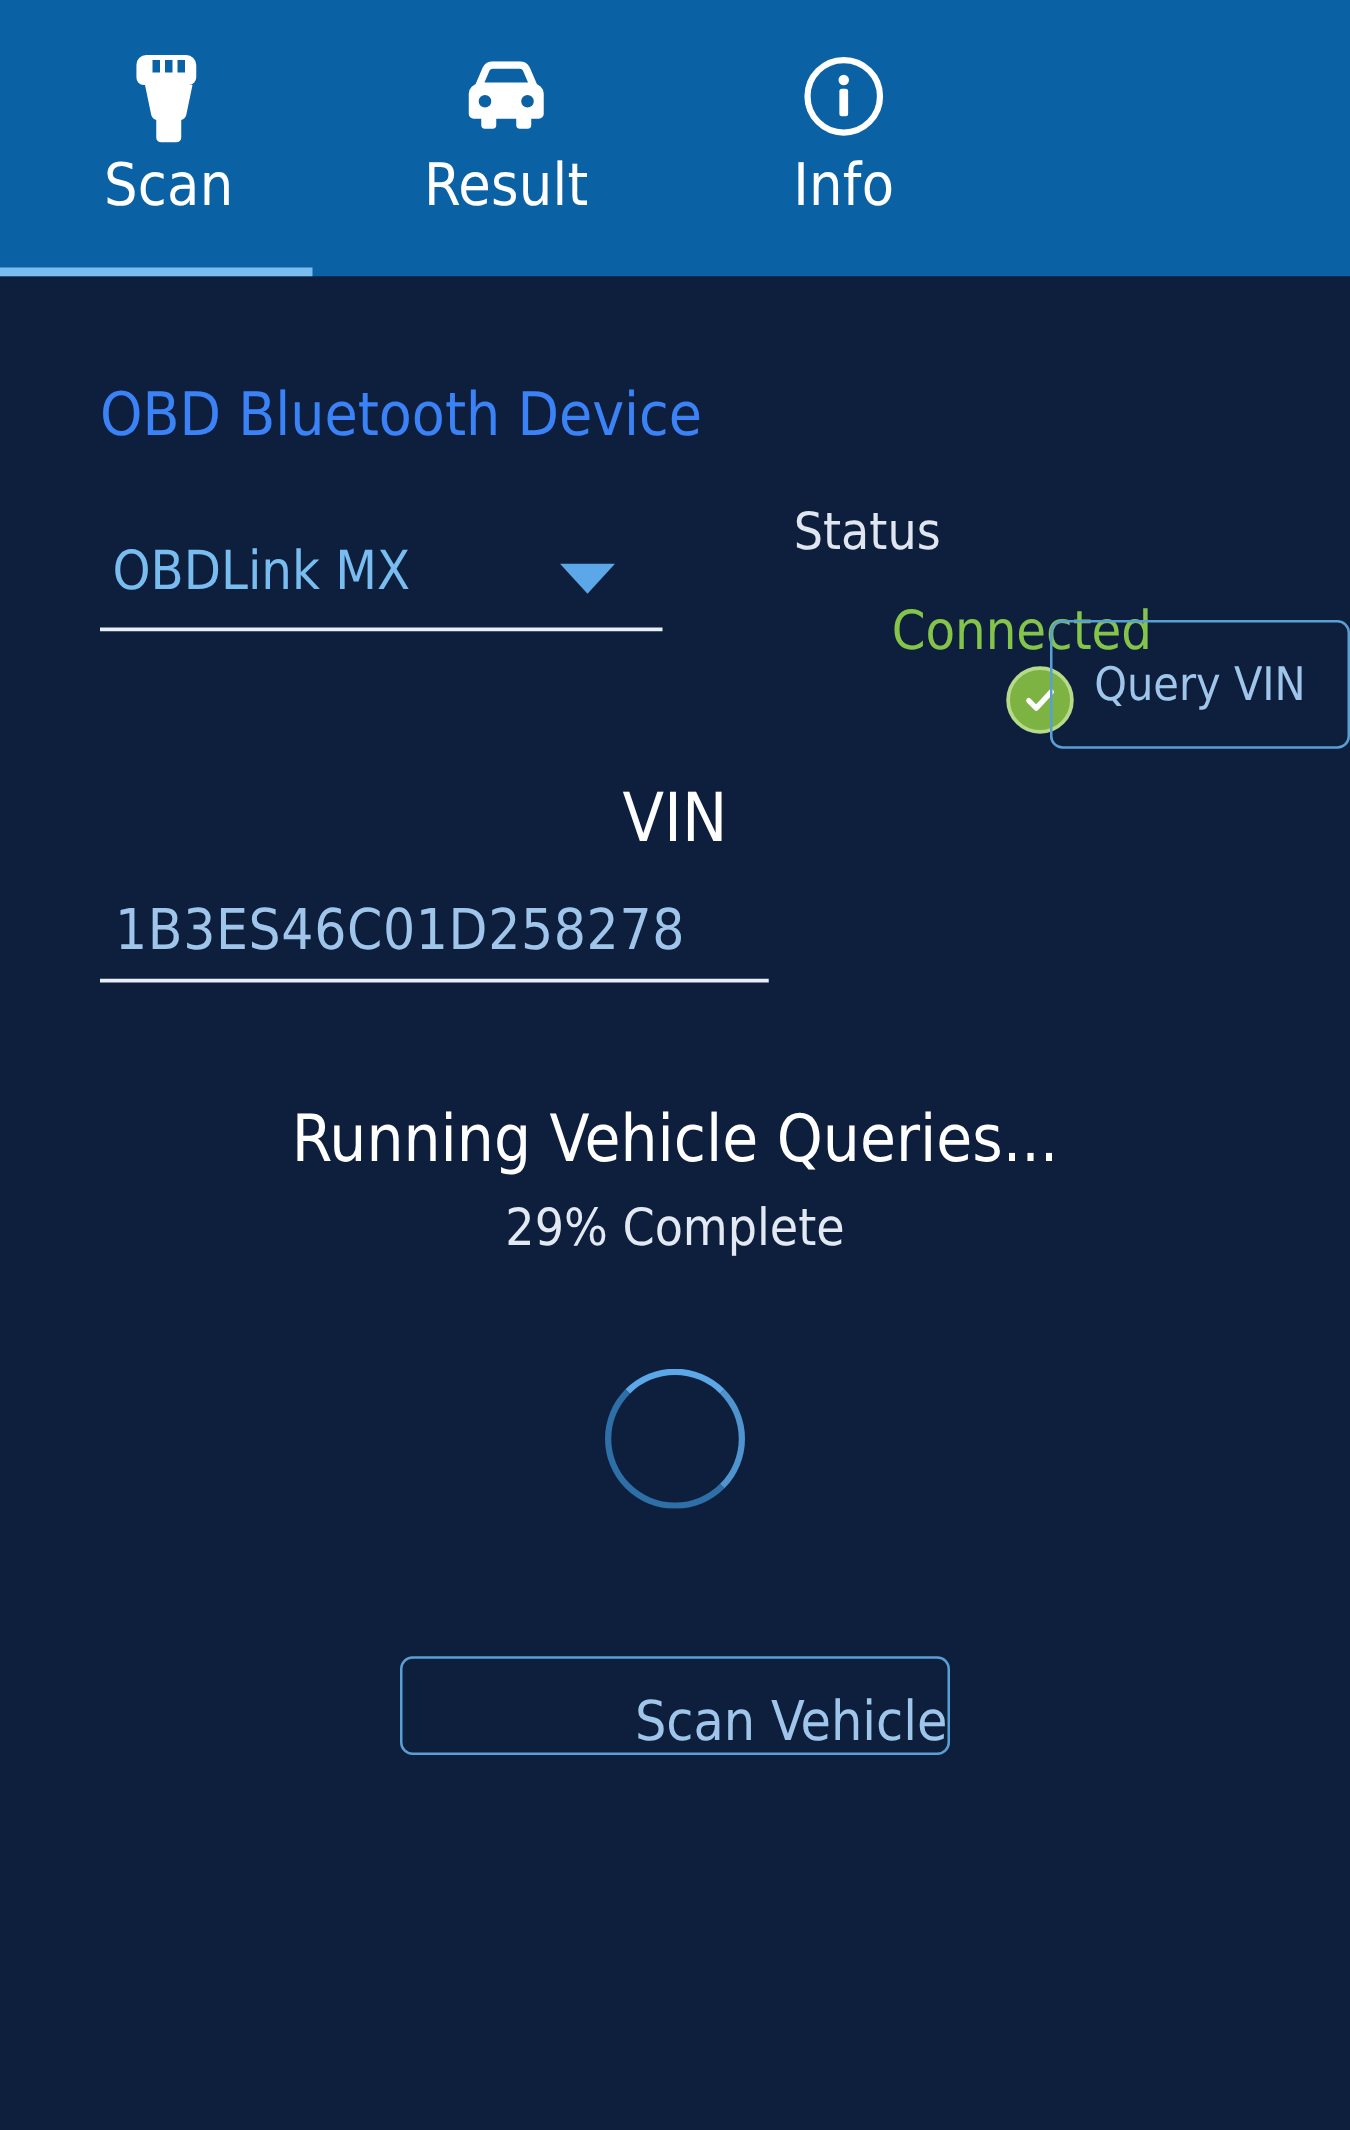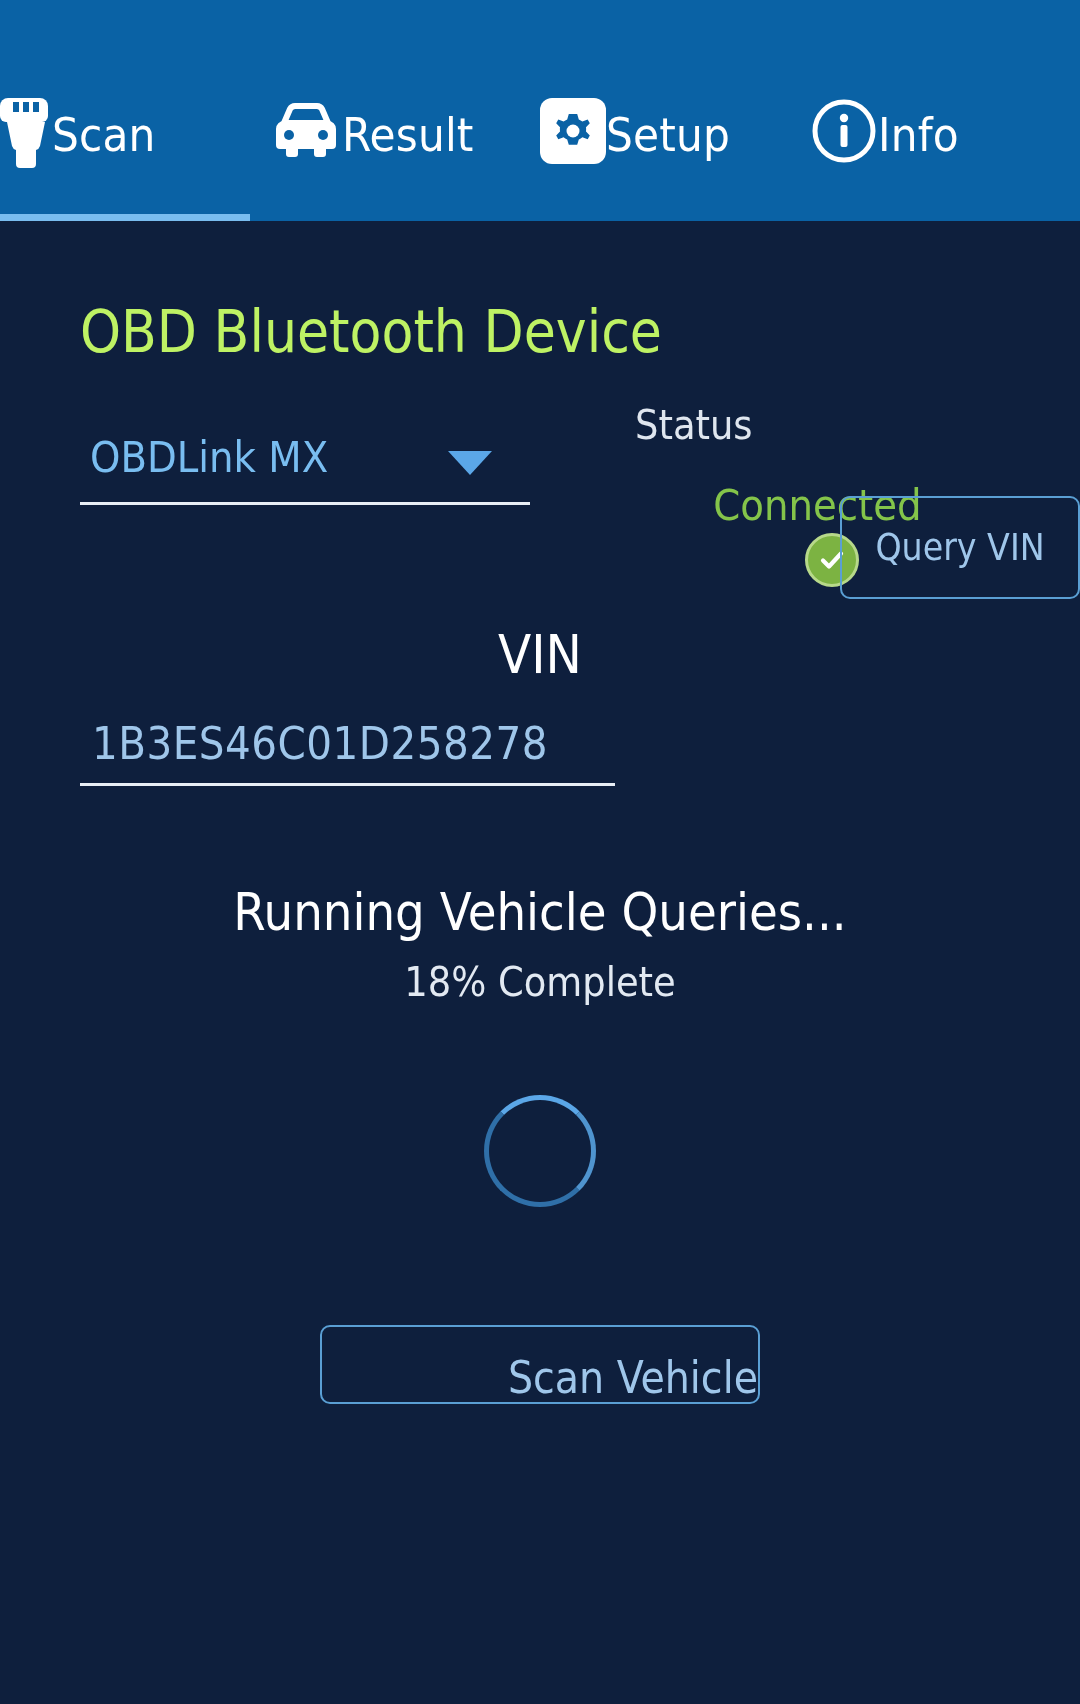--- a/index.html
+++ b/index.html
@@ -29,21 +29,21 @@
     background: #0a62a5;
     display: flex;
     flex-direction: row;
     flex: none;
   }
 
   .tab {
     width: 270px;
     height: 221px;
     display: flex;
-    flex-direction: row;
+    flex-direction: column;
     align-items: center;
     justify-content: flex-start;
     padding-top: 40px;
     position: relative;
   }
 
   .tab-icon {
     height: 74px;
     display: flex;
     align-items: center;
@@ -73,22 +73,22 @@
     position: relative;
     flex: 1;
     width: 1080px;
     padding: 0 80px;
   }
 
   .section-title {
     position: absolute;
     left: 80px;
     top: 82px;
-    color: #bef264;
-    font-size: 58px;
+    color: #3b82f6;
+    font-size: 48px;
     line-height: 58px;
     font-weight: 400;
   }
 
   
   .field-row {
     position: absolute;
     left: 80px;
     top: 180px;
     width: 920px;
@@ -299,30 +299,20 @@
         <svg width="72" height="56" viewBox="0 0 72 56">
           <path d="M14 20 L20 6 a6 6 0 0 1 5 -3 h22 a6 6 0 0 1 5 3 l6 14 z" fill="none" stroke="#ffffff" stroke-width="6" stroke-linejoin="round"></path>
           <path d="M6 26 a8 8 0 0 1 8 -8 h44 a8 8 0 0 1 8 8 v16 a4 4 0 0 1 -4 4 h-6 v5 a3 3 0 0 1 -3 3 h-6 a3 3 0 0 1 -3 -3 v-5 h-16 v5 a3 3 0 0 1 -3 3 h-6 a3 3 0 0 1 -3 -3 v-5 h-6 a4 4 0 0 1 -4 -4 z" fill="#ffffff"></path>
           <circle cx="19" cy="32" r="5" fill="#0a62a5"></circle>
           <circle cx="53" cy="32" r="5" fill="#0a62a5"></circle>
         </svg>
       </div>
       <div class="tab-label">Result</div>
     </div>
 
-    <div class="tab">
-      <div class="tab-icon">
-        <svg width="66" height="66" viewBox="0 0 66 66">
-          <rect x="0" y="0" width="66" height="66" rx="12" fill="#ffffff"></rect>
-          <path d="M33 16 l4.2 0 1.6 5.4 a13 13 0 0 1 3.6 2.1 l5.3 -1.9 2.1 3.6 -3.8 4.1 a13 13 0 0 1 0 4.2 l3.8 4.1 -2.1 3.6 -5.3 -1.9 a13 13 0 0 1 -3.6 2.1 l-1.6 5.4 -4.2 0 -4.2 0 -1.6 -5.4 a13 13 0 0 1 -3.6 -2.1 l-5.3 1.9 -2.1 -3.6 3.8 -4.1 a13 13 0 0 1 0 -4.2 l-3.8 -4.1 2.1 -3.6 5.3 1.9 a13 13 0 0 1 3.6 -2.1 l1.6 -5.4 z" fill="#0a62a5"></path>
-          <circle cx="33" cy="33" r="6.5" fill="#ffffff"></circle>
-        </svg>
-      </div>
-      <div class="tab-label">Setup</div>
-    </div>
 
     <div class="tab">
       <div class="tab-icon">
         <svg width="68" height="68" viewBox="0 0 68 68">
           <circle cx="34" cy="34" r="29" fill="none" stroke="#ffffff" stroke-width="5"></circle>
           <circle cx="34" cy="21" r="4.2" fill="#ffffff"></circle>
           <rect x="30.5" y="28" width="7" height="22" rx="2" fill="#ffffff"></rect>
         </svg>
       </div>
       <div class="tab-label">Info</div>
@@ -361,21 +351,21 @@
       <div class="vin-label">VIN</div>
       <div class="vin-input">
         <span class="vin-value" title="VIN">1B3ES46C01D258278</span>
       </div>
     </div>
 
     <div class="query-vin-btn">Query VIN</div>
 
     <div class="progress-area">
       <div class="progress-title">Running Vehicle Queries...</div>
-      <div class="progress-sub">18% Complete</div>
+      <div class="progress-sub">29% Complete</div>
       <div class="spinner-wrap">
         <div class="spinner"></div>
       </div>
     </div>
 
     <div class="scan-vehicle-btn">Scan Vehicle</div>
 
   </div>
 
 </div>

